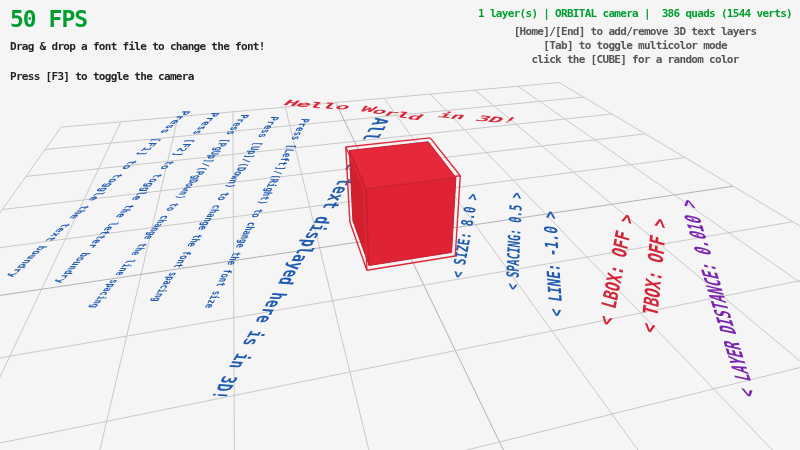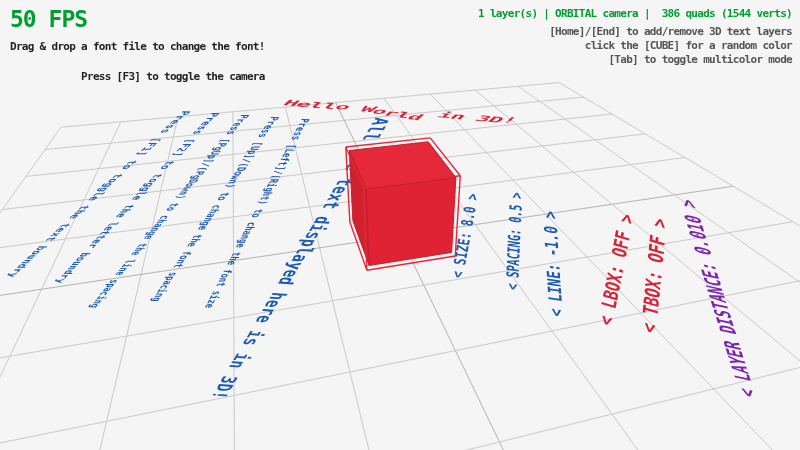--- a/index.html
+++ b/index.html
@@ -4,25 +4,25 @@
 <style>
   html,body{margin:0;padding:0;background:#ddd;}
   #app{
     position:relative;width:800px;height:450px;overflow:hidden;
     background:var(--bg,#f5f5f5);
     font-family:"DejaVu Sans Mono",monospace;
     -webkit-font-smoothing:none;
   }
   .hud-left{position:absolute;left:10px;top:6px;z-index:5;}
   .fps{font-size:23px;font-weight:bold;color:var(--lime,#009e2f);letter-spacing:-1px;margin-bottom:7px;}
-  .hint{font-size:11px;font-weight:bold;color:var(--dark_text,#232323);letter-spacing:-0.7px;line-height:15px;white-space:pre;text-align:right;}
+  .hint{font-size:11px;font-weight:bold;color:var(--dark_text,#232323);letter-spacing:-0.7px;line-height:15px;white-space:pre;}
   .hint-camera{margin-top:15px;}
   .hud-right{position:absolute;right:8px;top:6px;text-align:right;z-index:5;}
   .status{font-size:11px;font-weight:bold;color:var(--lime,#009e2f);letter-spacing:-0.7px;line-height:15px;margin-bottom:4px;white-space:pre;}
-  .rhint{font-size:11px;font-weight:bold;color:var(--gray_text,#555);letter-spacing:-0.7px;line-height:14px;white-space:pre;}
+  .rhint{font-size:11px;font-weight:bold;color:var(--gray_text,#555);letter-spacing:-0.7px;line-height:14px;white-space:pre;text-align:center;}
   svg{position:absolute;left:0;top:0;}
   svg text{font-family:"DejaVu Sans Mono",monospace;font-weight:bold;}
 </style>
 </head>
 <body>
 
 <div id="app">
 
   <svg id="scene" width="800" height="450" viewBox="0 0 800 450">
       <line x1="61.053058770402004" y1="127.16481028959241" x2="-926.8798542635352" y2="1513.0770718505403" stroke="#c9c9c9" stroke-width="1"></line>
@@ -78,17 +78,17 @@
 
   <div class="hud-left">
     <div class="fps">50 FPS</div>
     <div class="hint">Drag &amp; drop a font file to change the font!</div>
     <div class="hint hint-camera">Press [F3] to toggle the camera</div>
   </div>
 
   <div class="hud-right">
     <div class="status">1 layer(s) | ORBITAL camera |  386 quads (1544 verts)</div>
     <div class="rhint">[Home]/[End] to add/remove 3D text layers</div>
+    <div class="rhint">[Tab] to toggle multicolor mode</div>
     <div class="rhint">click the [CUBE] for a random color</div>
-    <div class="rhint">[Tab] to toggle multicolor mode</div>
   </div>
 
 </div>
 
 </body></html>

